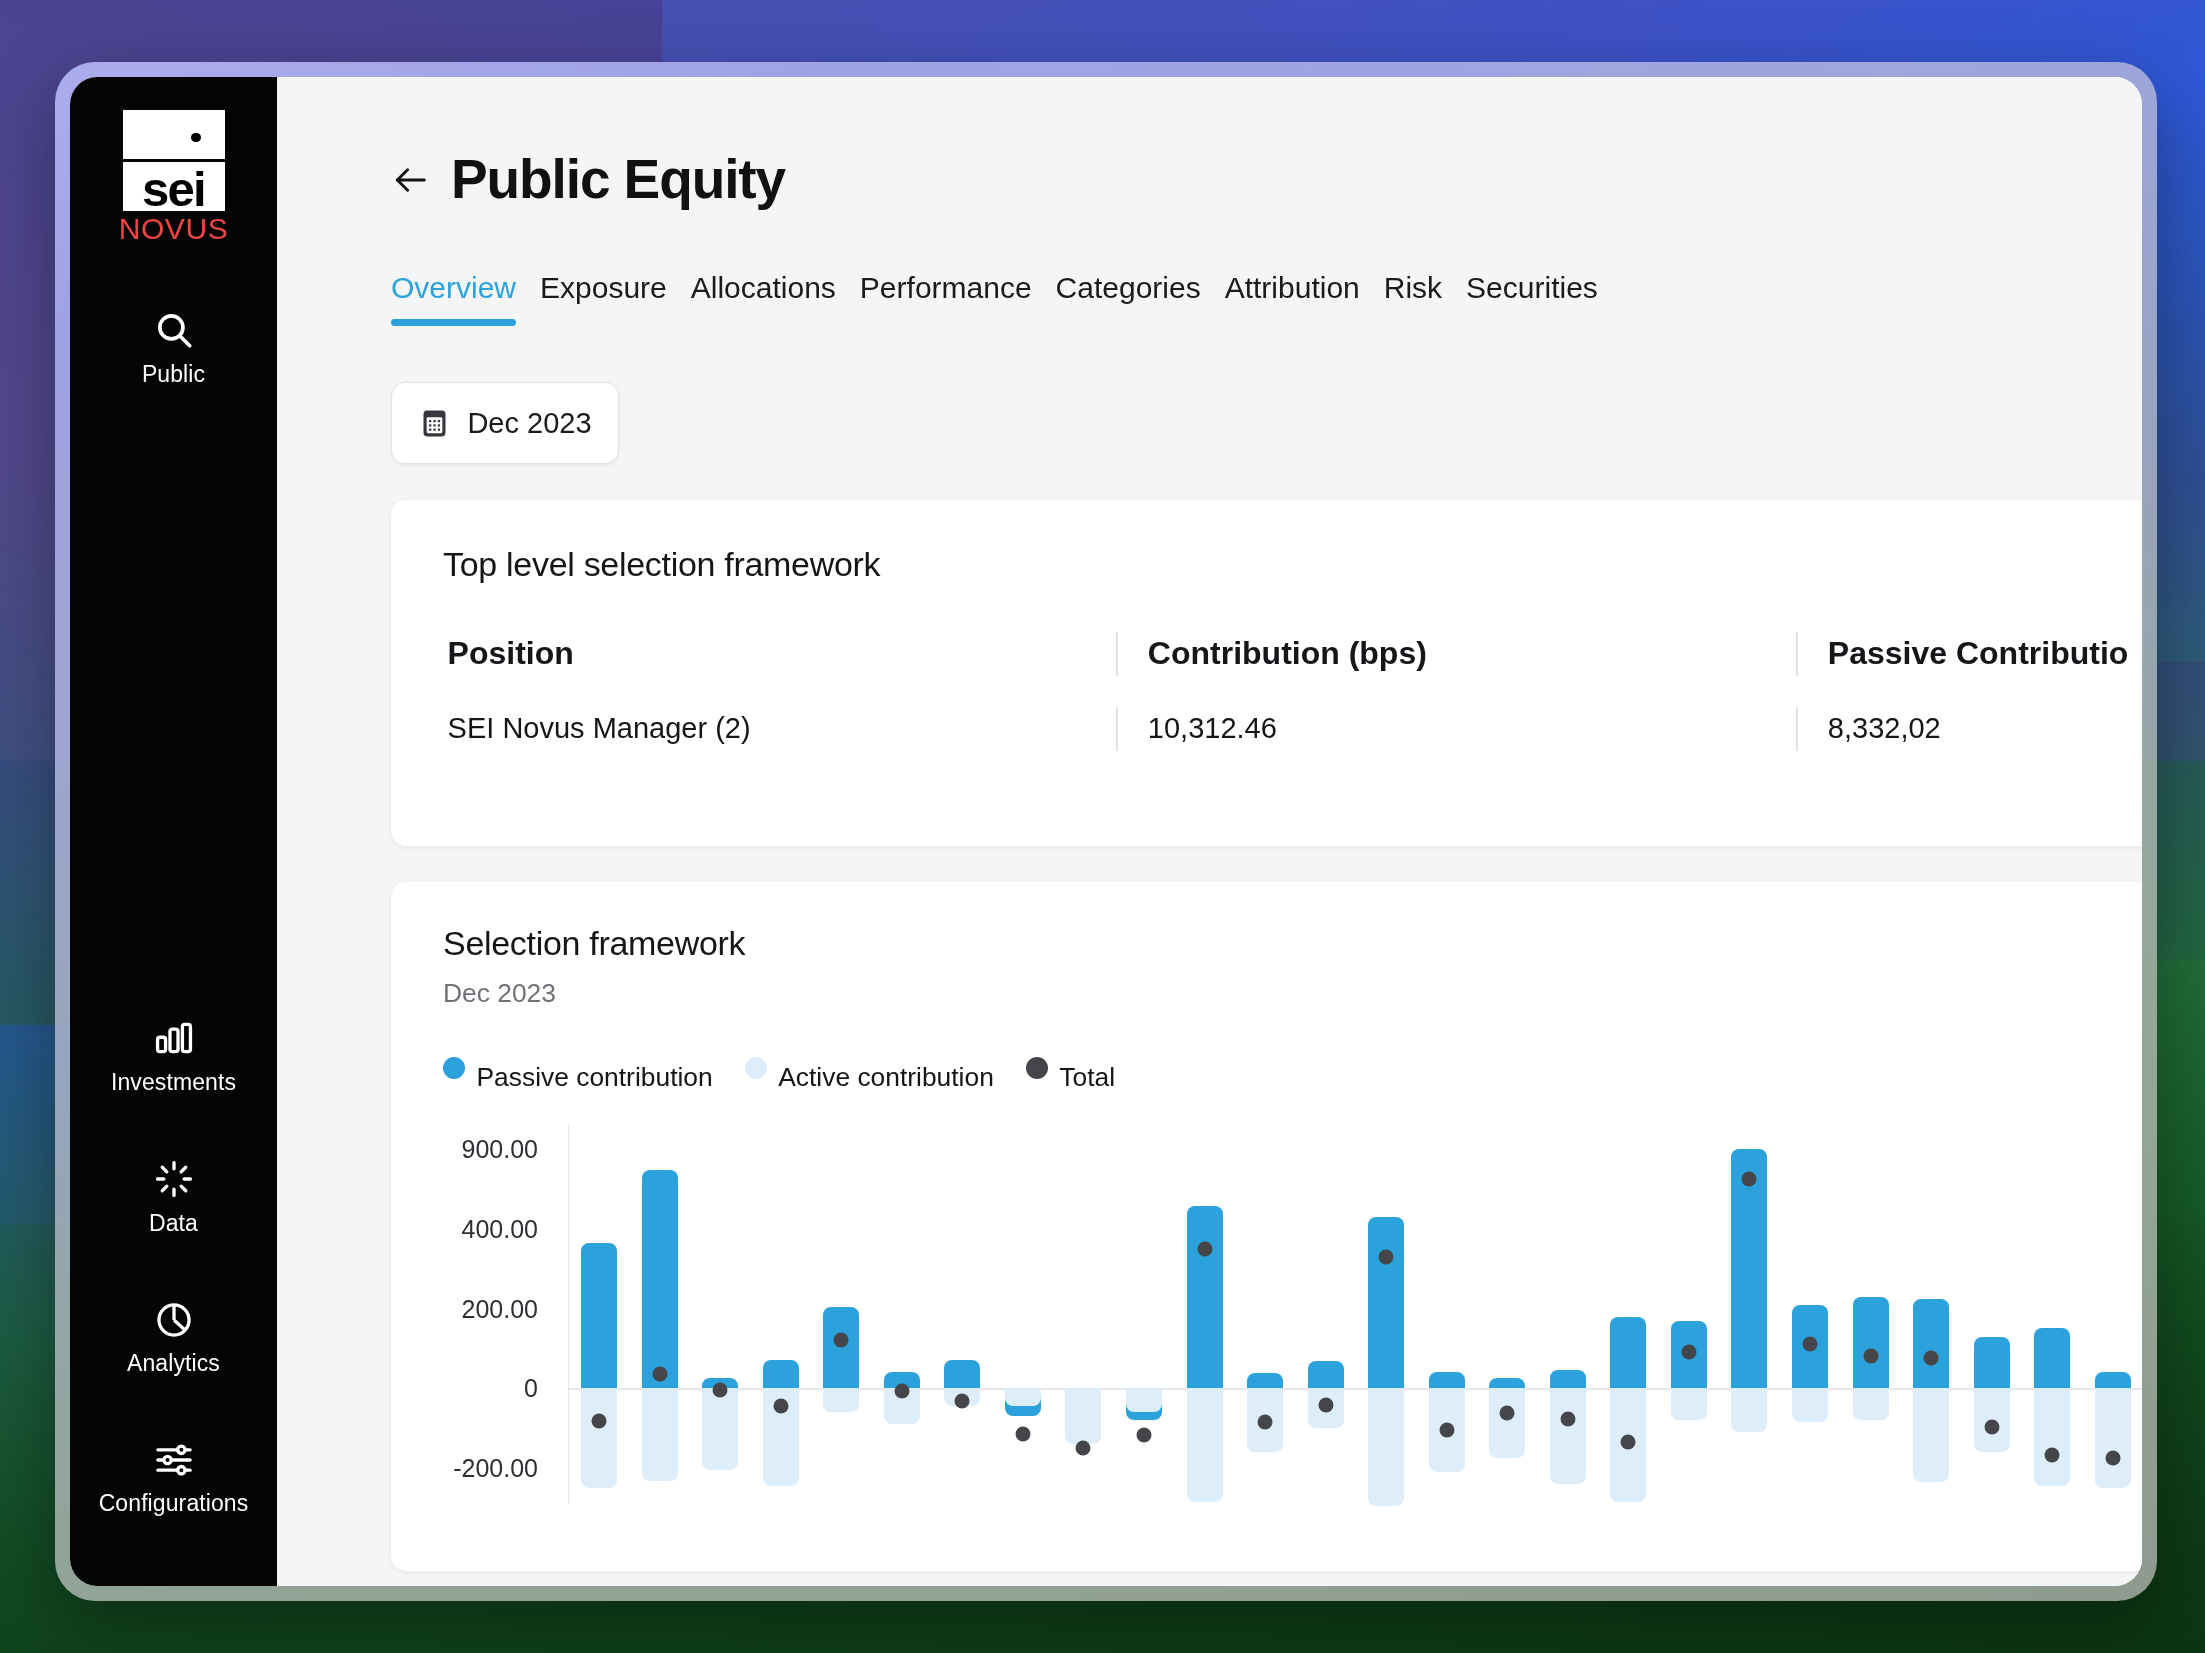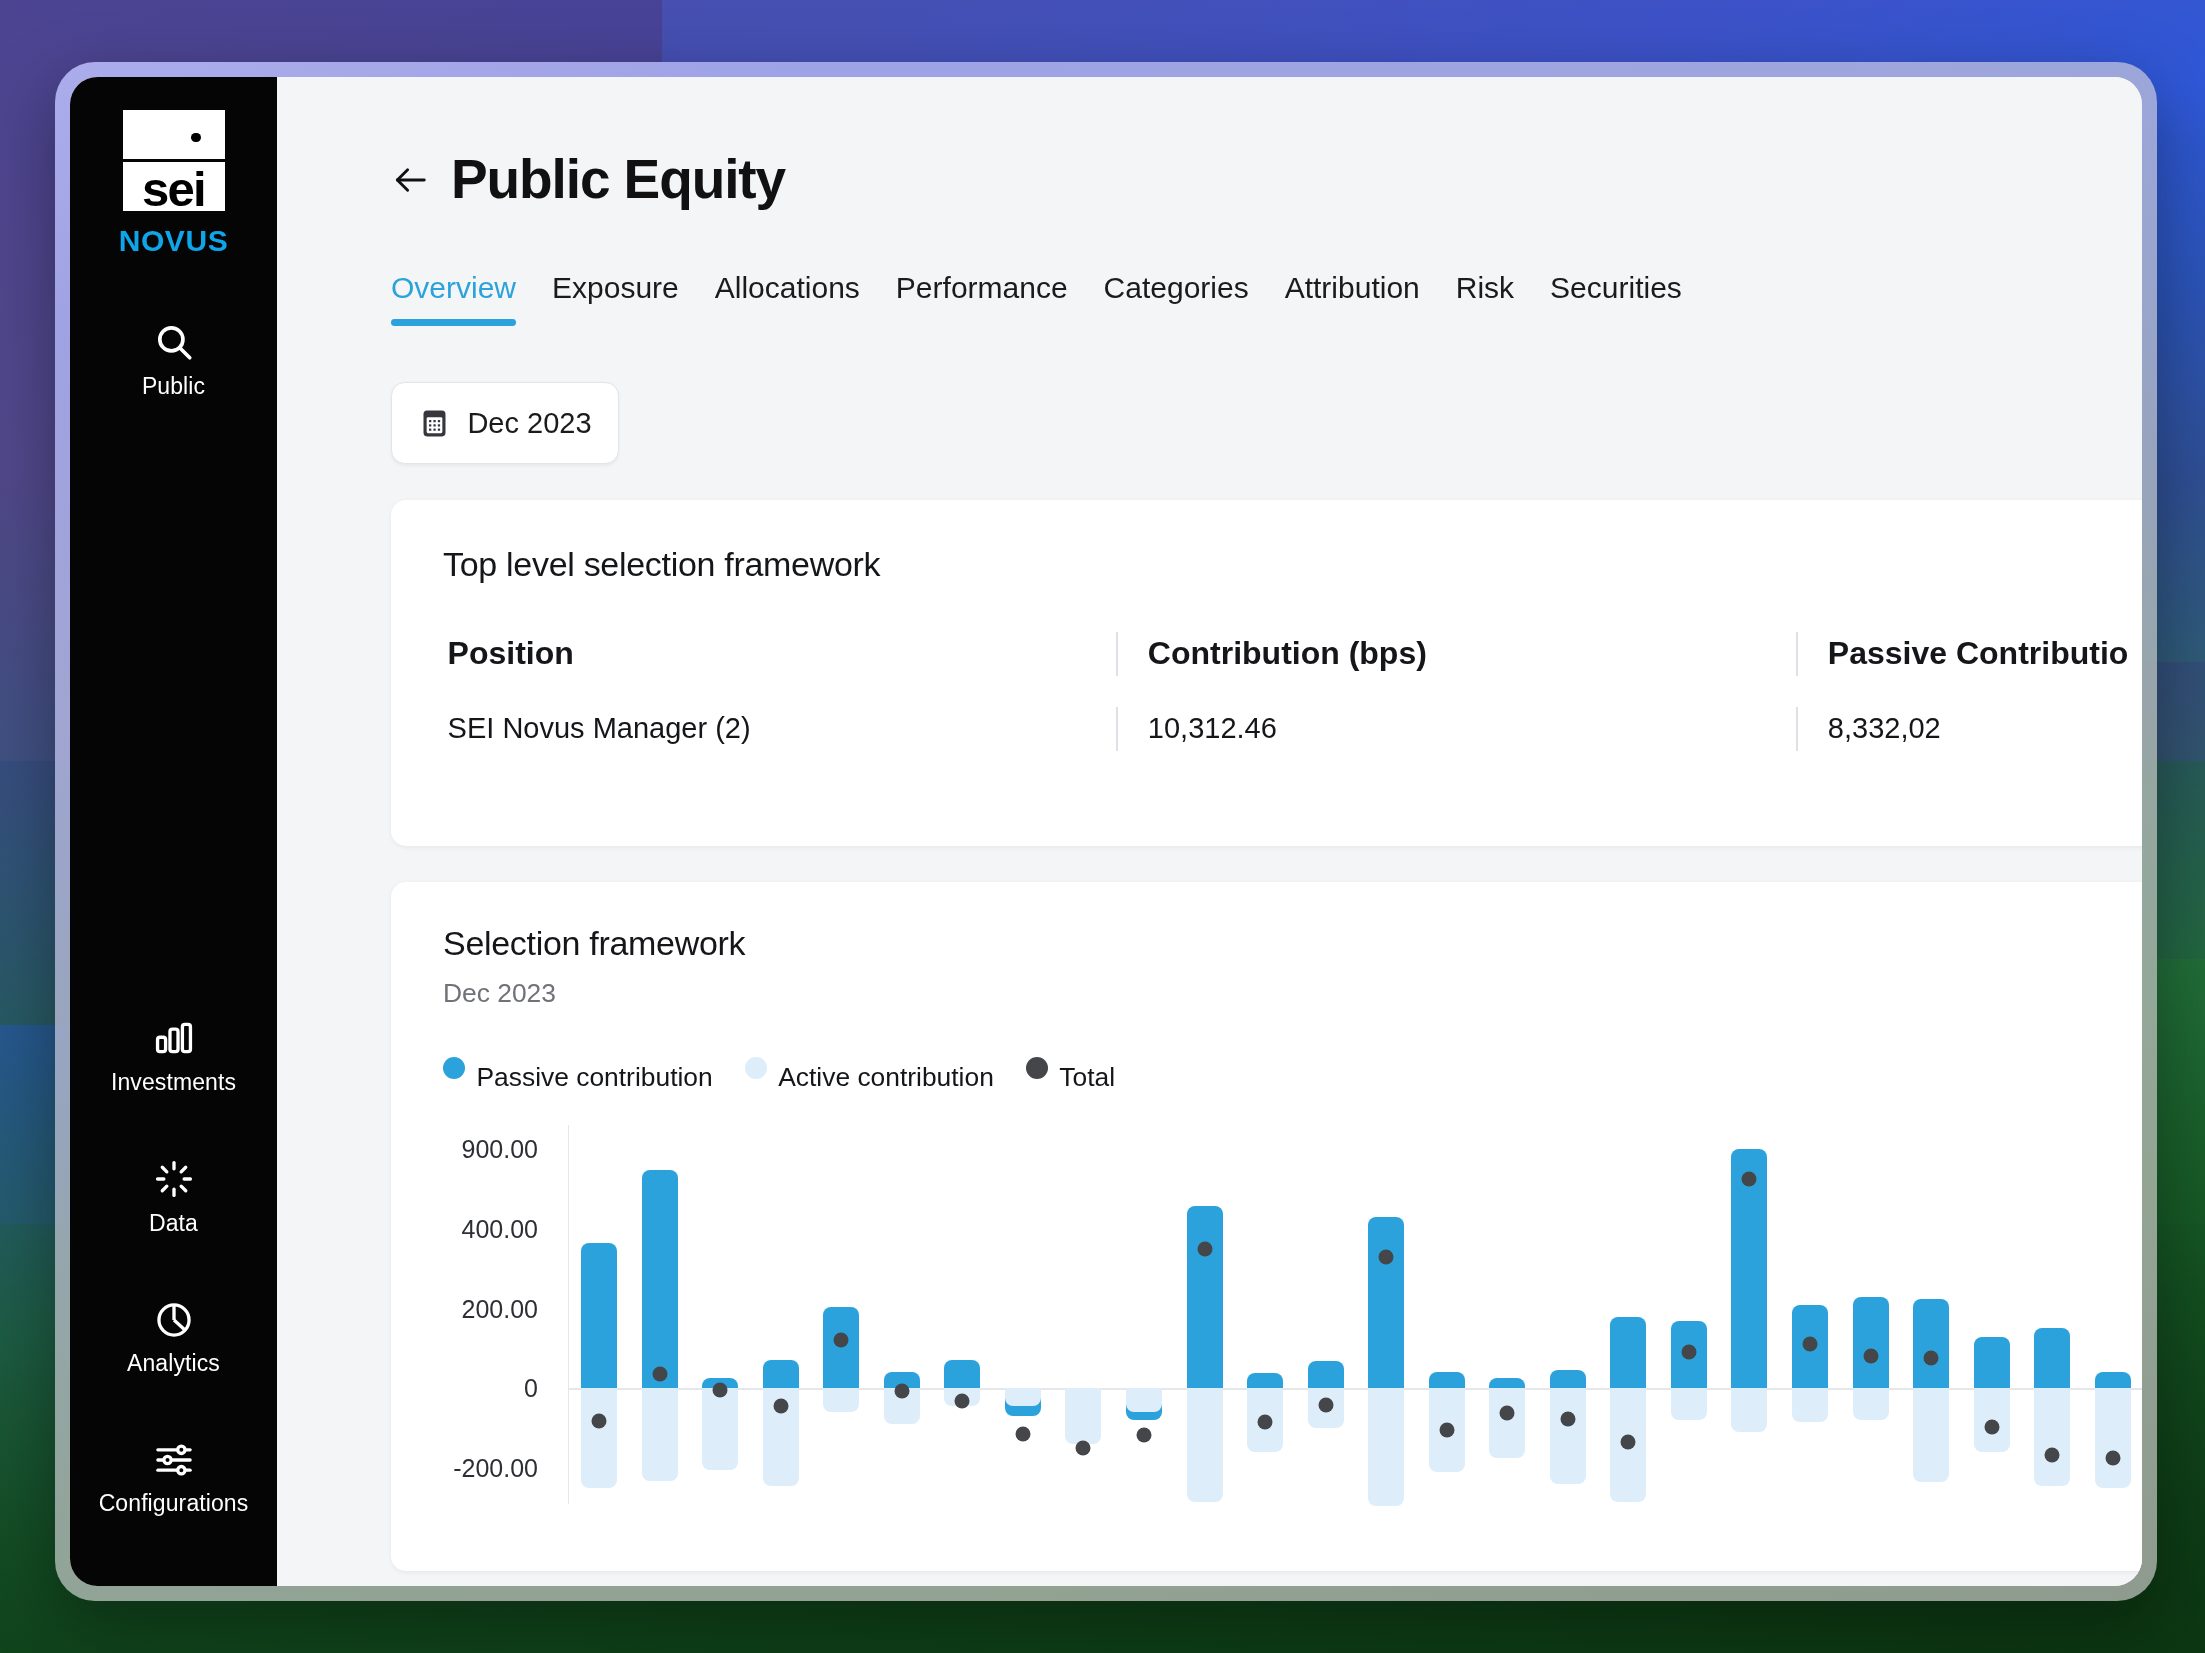--- a/index.html
+++ b/index.html
@@ -119,22 +119,22 @@
     width: 102px; height: 49px; background: #fff; margin-top: 3.4px;
     display: flex; align-items: flex-end; justify-content: center;
     overflow: hidden;
   }
   .logo-bot span {
     font-family: "Liberation Sans", sans-serif;
     font-weight: 700; font-size: 49px; letter-spacing: -1.7px;
     color: #000000; line-height: .88;
   }
   .logo-word {
-    color: #0ea5e9; font-weight: 700; font-size: 30px;
-    letter-spacing: 0.6px; margin-top: 13px;
+    color: #ef4444; font-weight: 400; font-size: 30px;
+    letter-spacing: 0.6px; margin-top: 1px;
   }
 
   .nav-item {
     width: 100%;
     display: flex;
     flex-direction: column;
     align-items: center;
     gap: 9.2px;
     cursor: pointer;
   }
@@ -175,21 +175,21 @@
     font-size: 55px;
     font-weight: 700;
     color: #111;
     letter-spacing: -1.1px;
     line-height: 1;
   }
 
   #tabs {
     display: flex;
     align-items: flex-end;
-    gap: 36px;
+    gap: 24px;
     padding-left: 69px;
     margin-top: 47px;
     height: 72px;
     text-align: right;
   }
   .tab {
     font-size: 30px;
     color: #1b1b1b;
     padding-bottom: 20.7px;
     cursor: pointer;

